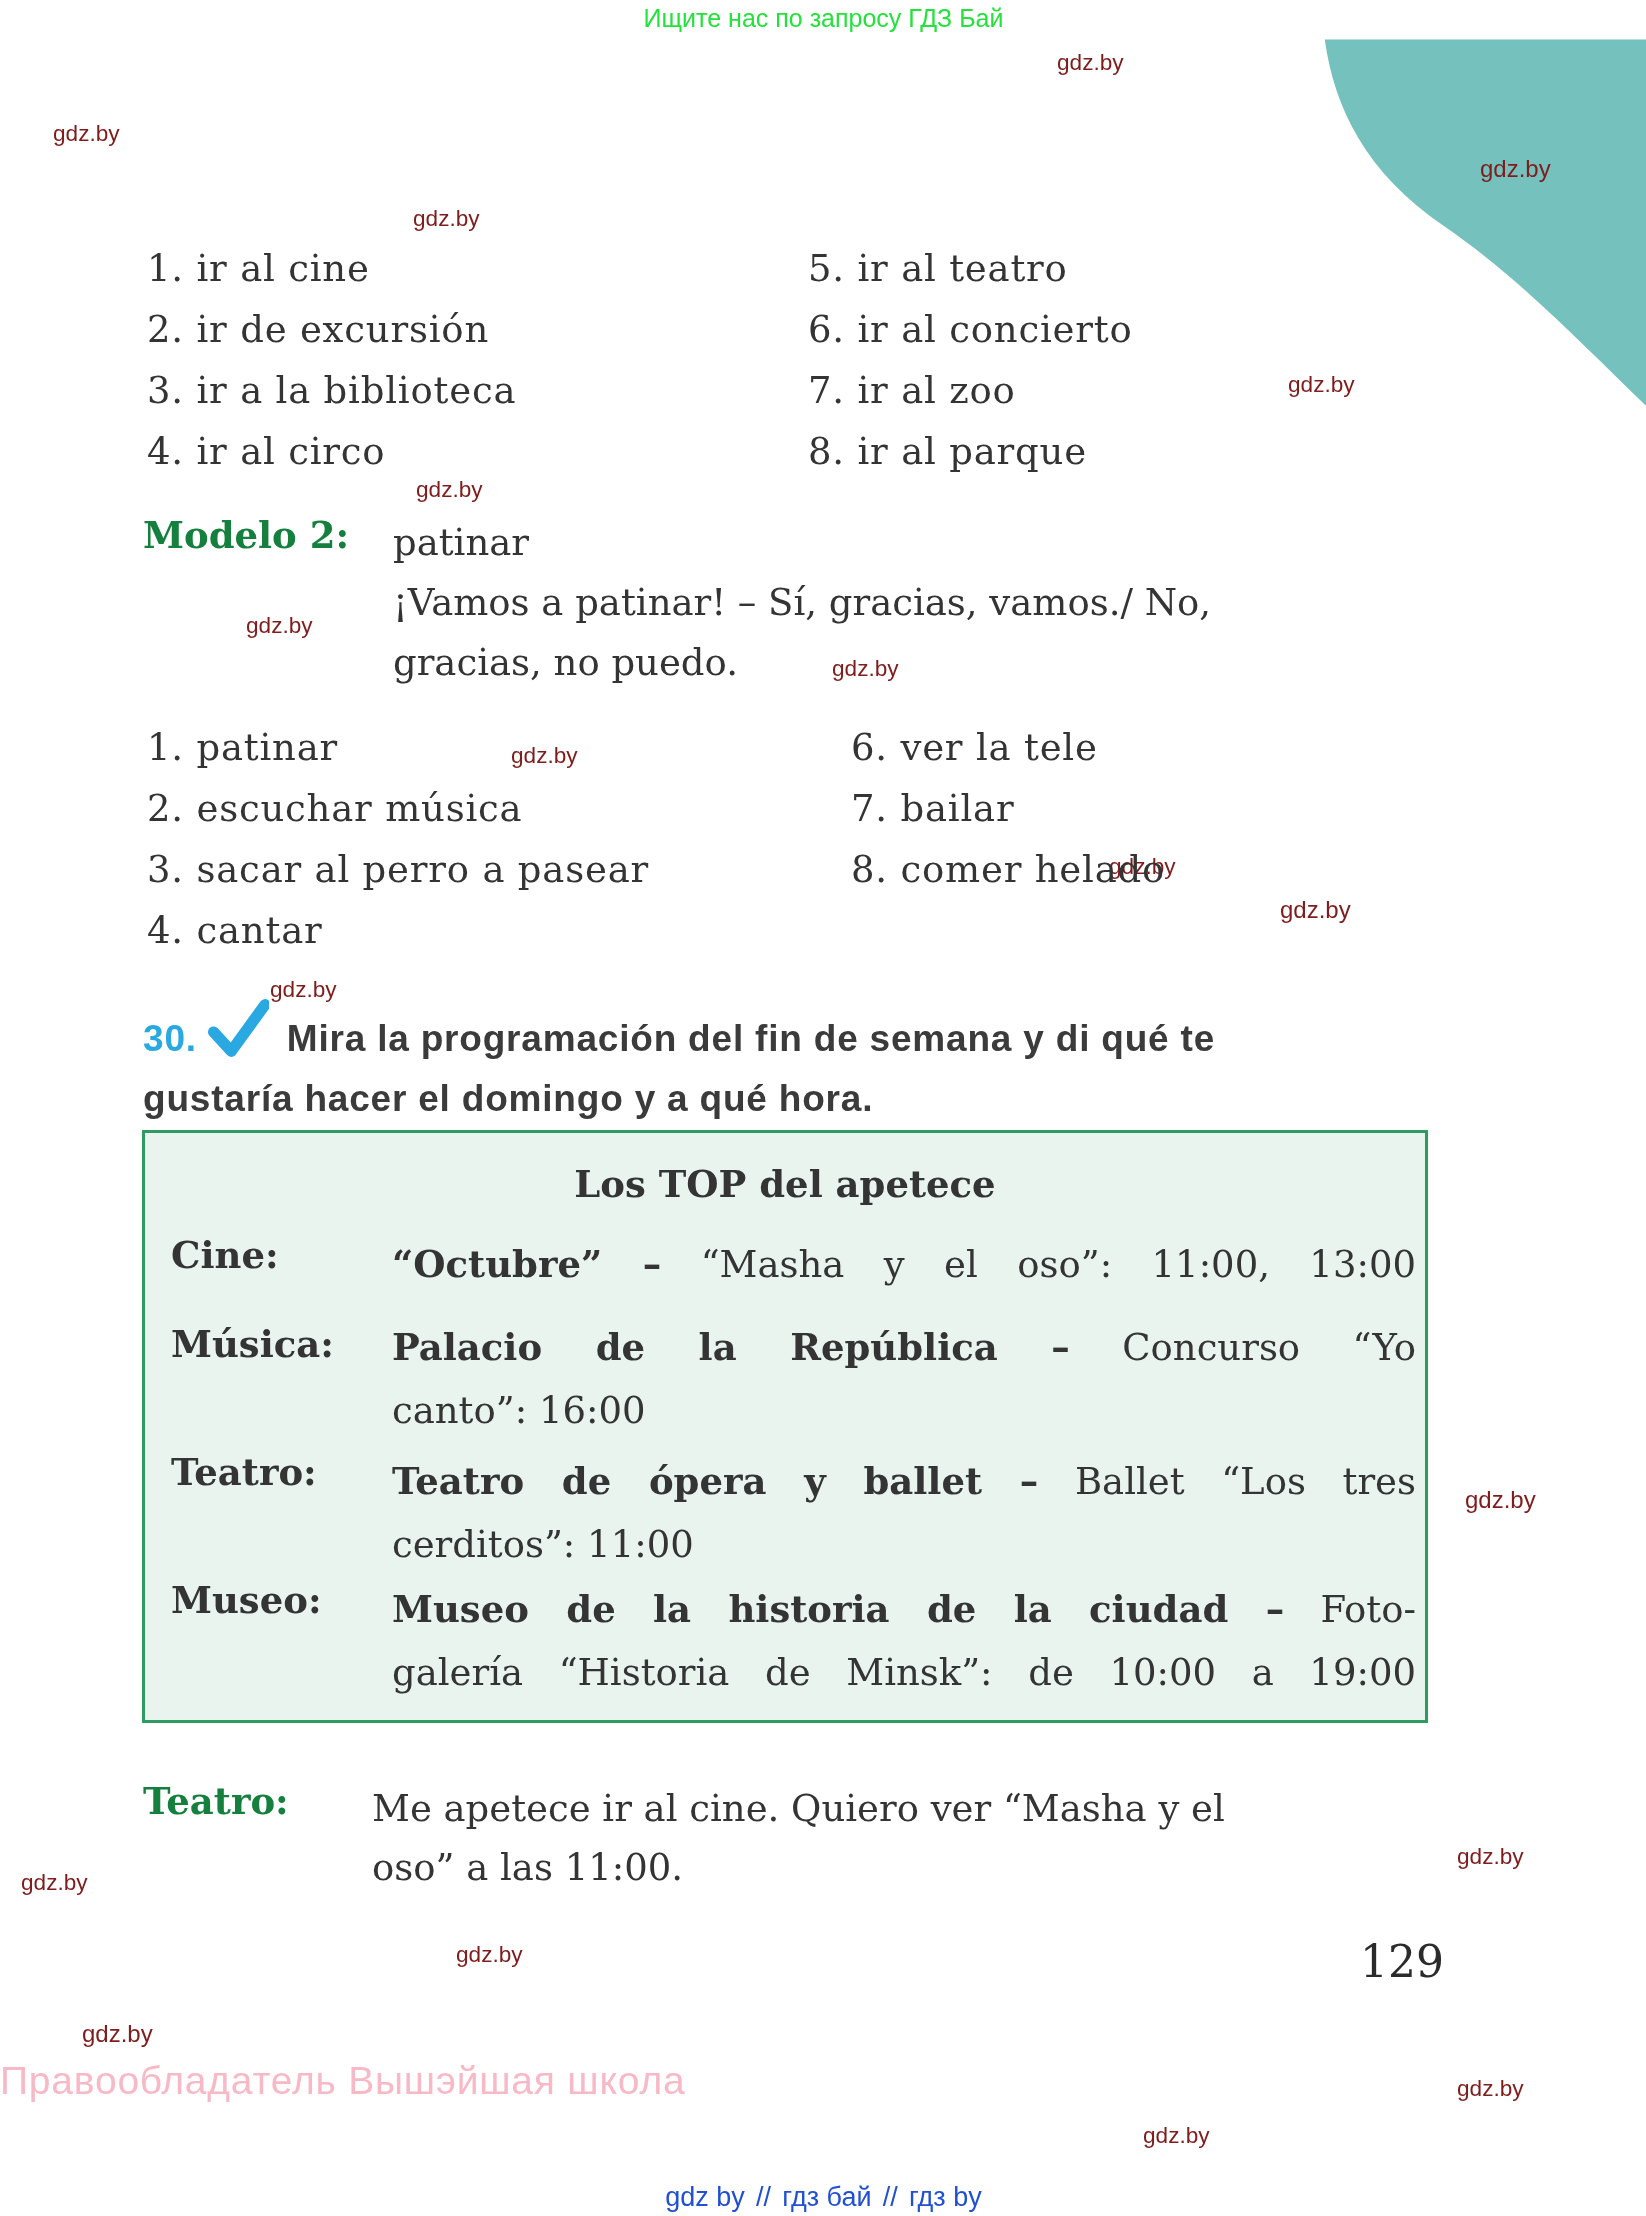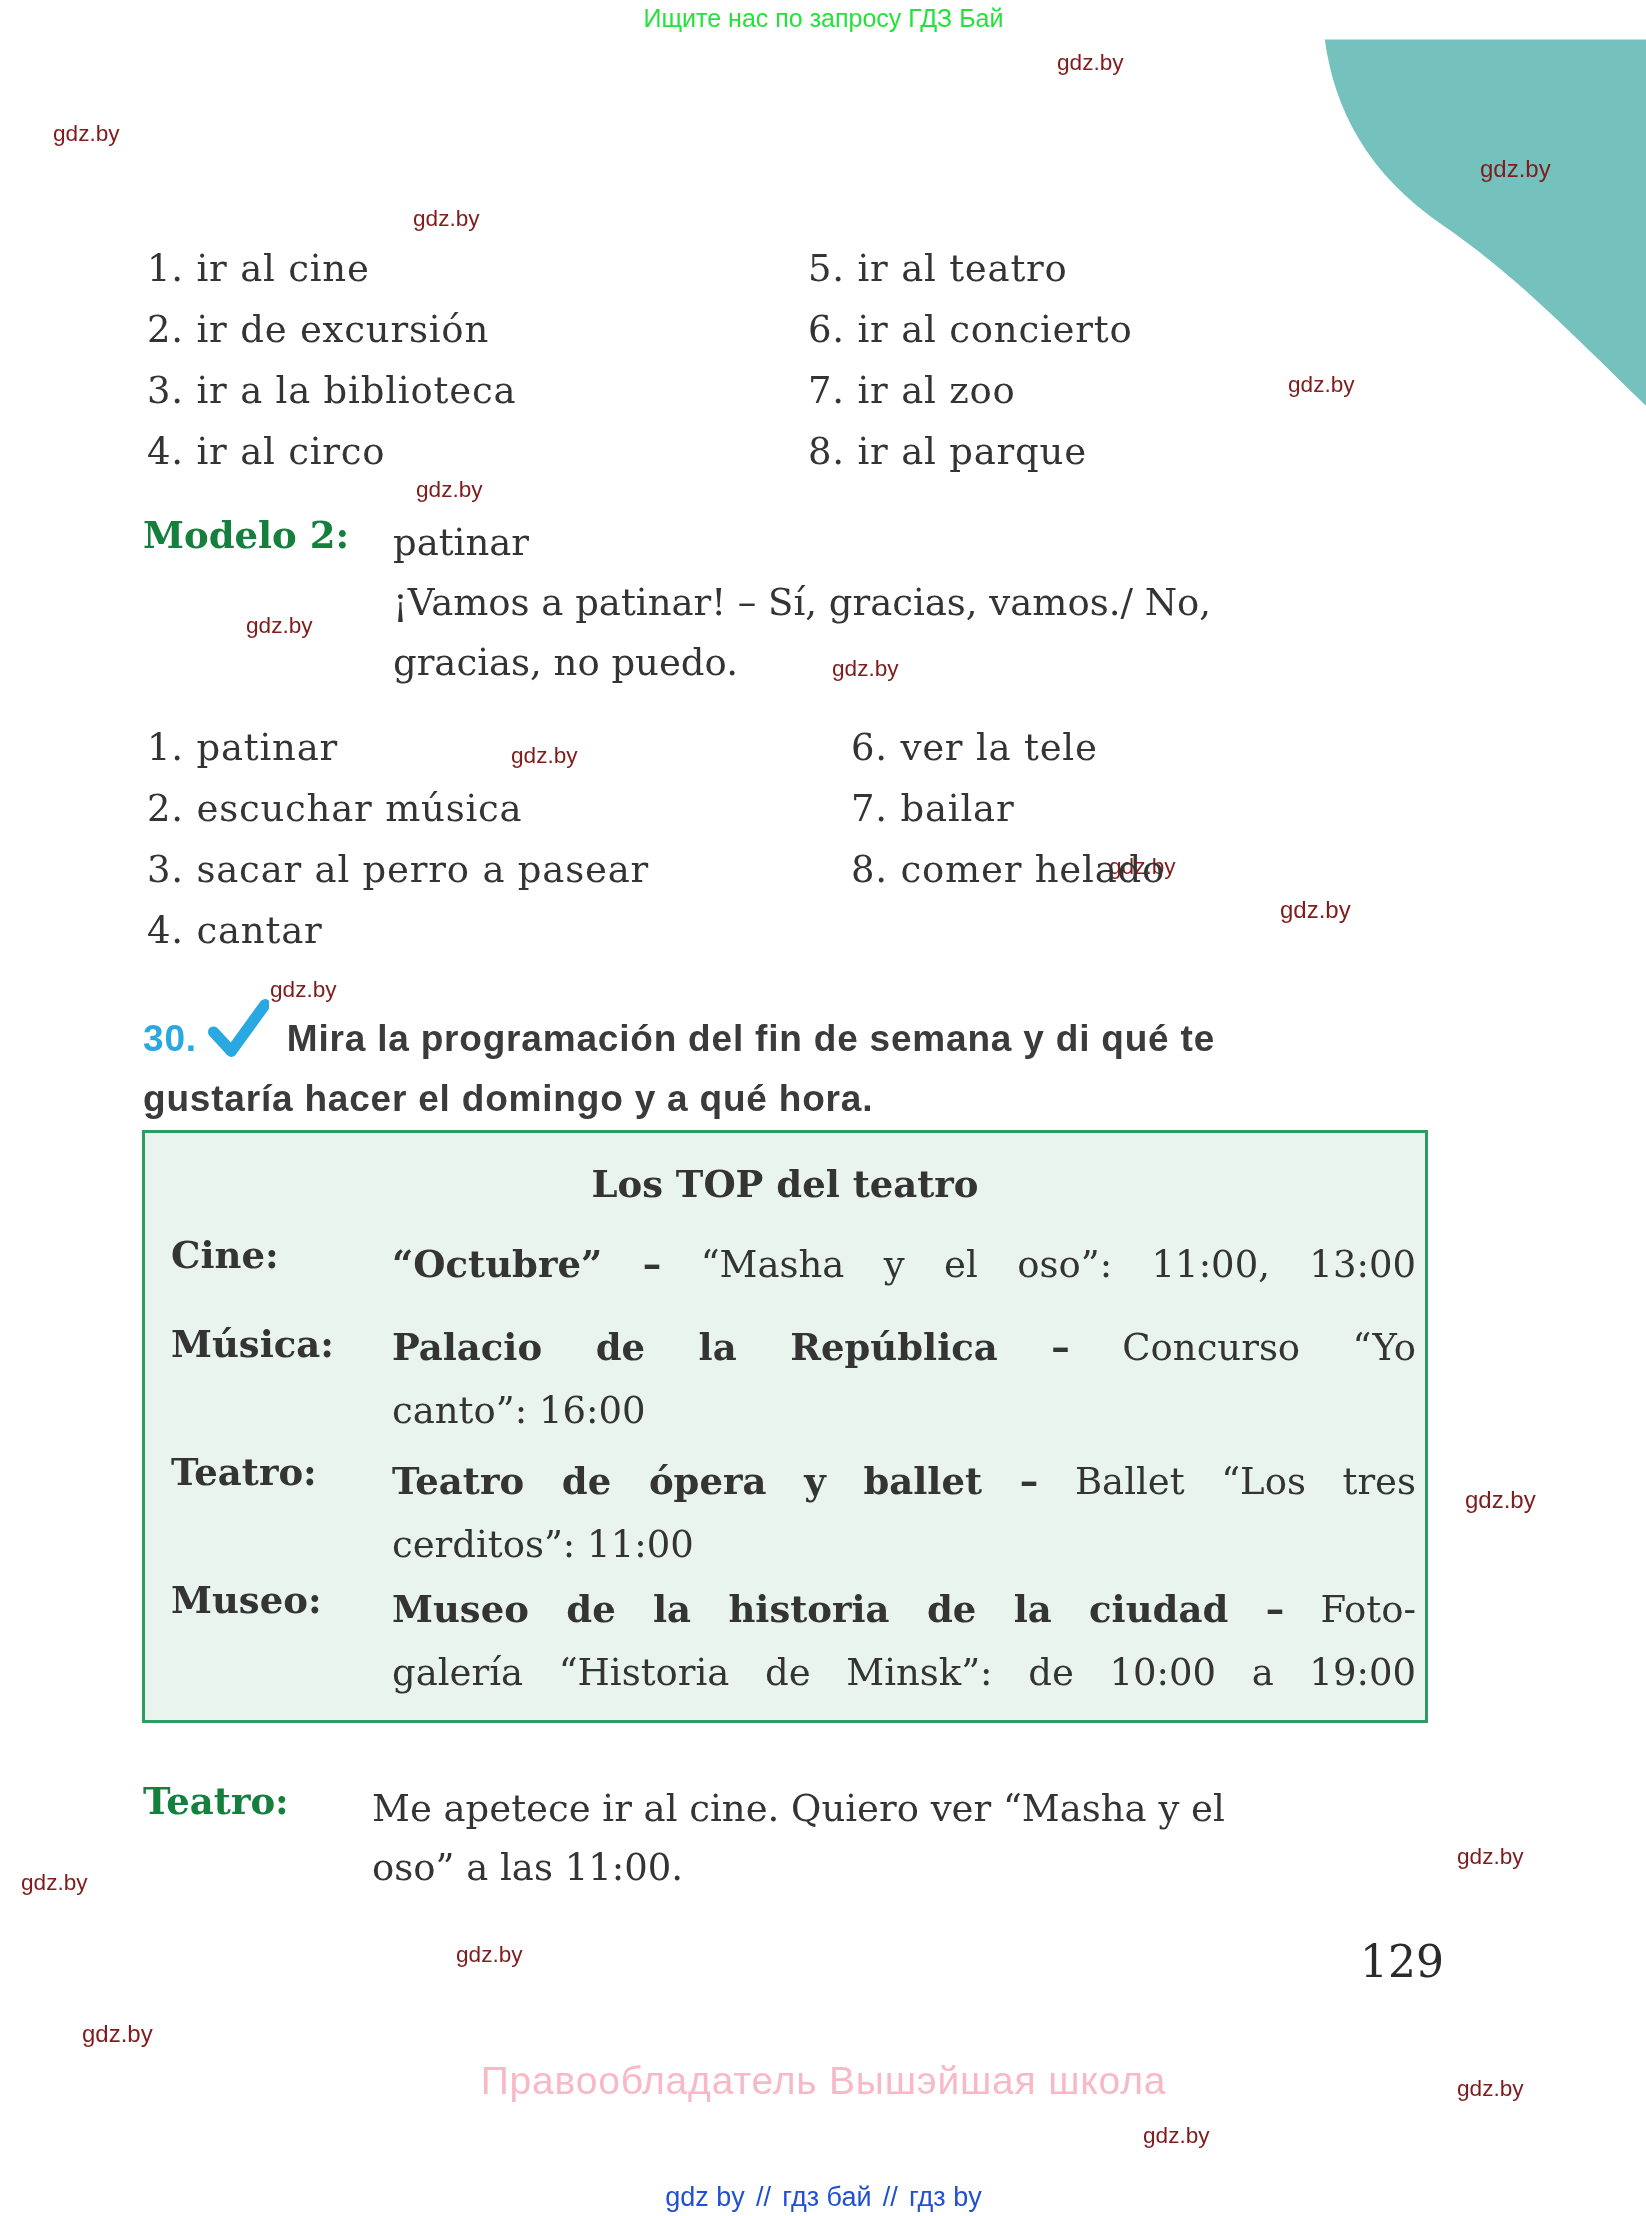--- a/index.html
+++ b/index.html
@@ -55,21 +55,21 @@
     font-size:37px;font-weight:bold;color:#343434;
   }
   .row-label{position:absolute;left:26px;font-size:37px;font-weight:bold;white-space:nowrap;}
   .row-val{position:absolute;left:247px;width:1024px;font-size:37px;line-height:63px;}
   .row-val .b{font-weight:bold;}
   .jl{display:block;text-align:justify;text-align-last:justify;}
   .pl{display:block;text-align:left;}
   
   .pageno{position:absolute;left:1360px;top:1936px;font-size:44px;color:#2b2b2b;}
   .copyright{
-    position:absolute;left:0;top:2059px;width:1647px;text-align:center;
+    position:absolute;left:0;top:2059px;width:1647px;text-align:left;
     font-family:"Liberation Sans", sans-serif;
     font-size:39px;letter-spacing:0.8px;color:#f8b9c7;
   }
   .links{
     position:absolute;left:0;top:2182px;width:1647px;text-align:center;
     font-family:"Liberation Sans", sans-serif;
     font-size:27px;color:#2150d0;
   }
   .links a{color:#2150d0;text-decoration:none;margin:0 6.4px;}
   .links .sep{margin:0 4.8px;}
@@ -143,21 +143,21 @@
   </div>
 
   <div class="ex30">
     <span class="num">30.</span><svg class="check" width="61" height="58" viewBox="0 0 76 72">
         <path d="M7 41 L29 65 L71 7" fill="none" stroke="#29a8e2" stroke-width="14" stroke-linecap="round" stroke-linejoin="round"></path>
       </svg><span>Mira la programación del fin de semana y di qué te</span><br>
     <span>gustaría hacer el domingo y a qué hora.</span>
   </div>
 
   <div class="box">
-    <div class="box-title">Los TOP del teatro</div>
+    <div class="box-title">Los TOP del apetece</div>
 
     <div class="row-label" style="top:100px">Cine:</div>
     <div class="row-val" style="top:100px">
       <span class="jl"><span class="b">“Octubre” –</span><span> “Masha y el oso”: 11:00, 13:00</span></span>
     </div>
 
     <div class="row-label" style="top:189px">Música:</div>
     <div class="row-val" style="top:183px">
       <span class="jl"><span class="b">Palacio de la República –</span><span> Concurso “Yo</span></span>
       <span class="pl">canto”: 16:00</span>

